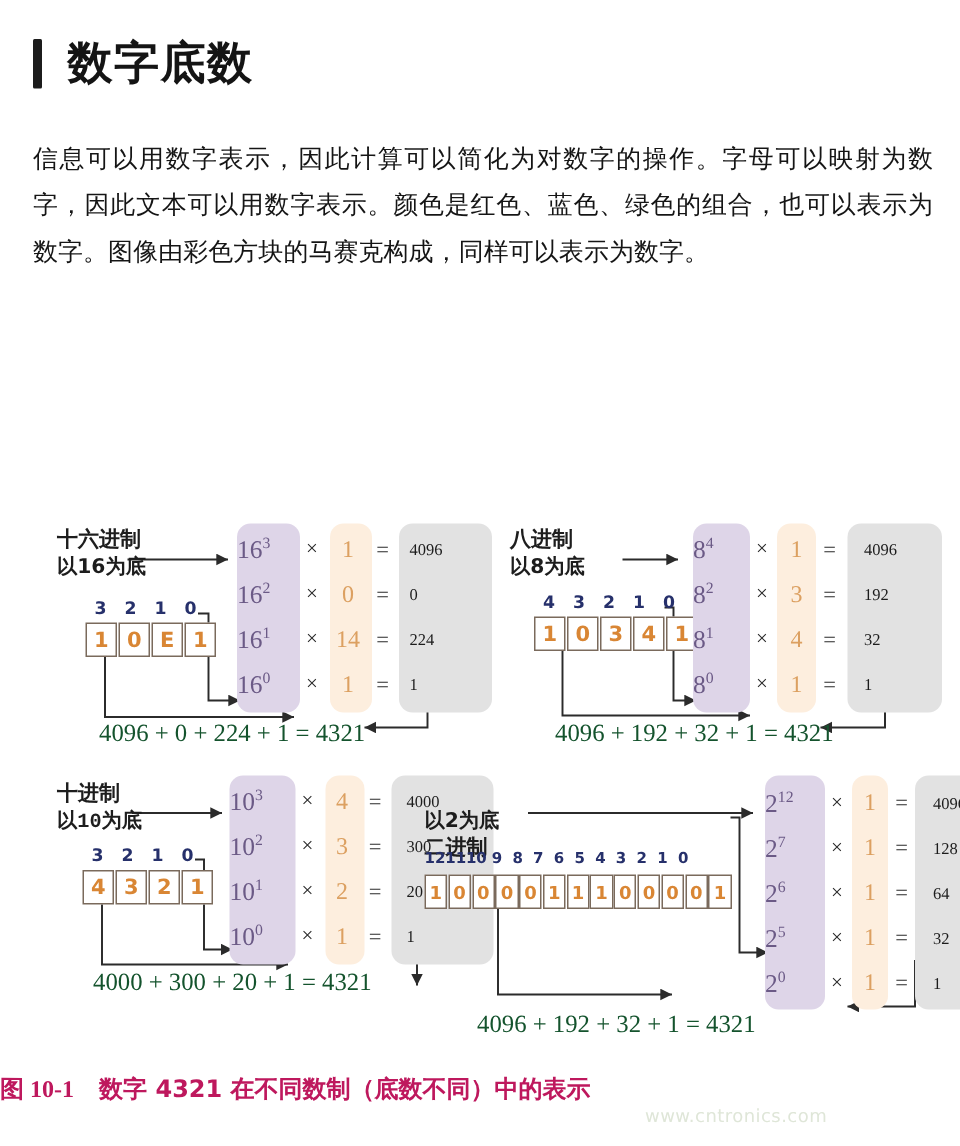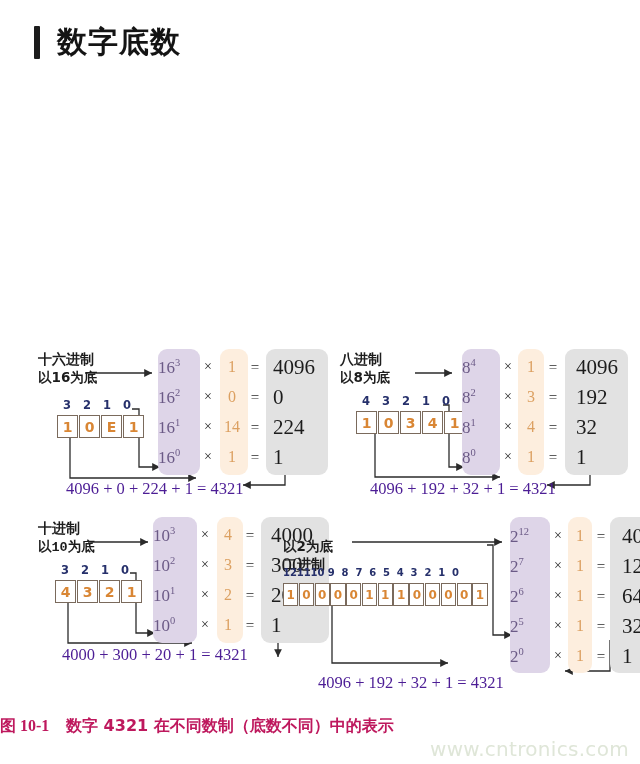--- a/index.html
+++ b/index.html
@@ -9,21 +9,21 @@
     font-family:"Liberation Serif","DejaVu Serif",serif;
     color:#1a1a1a;
     position:relative;
     overflow:hidden;
   }
   .page{position:relative;width:640px;height:764px;}
 
   
   .heading{
     position:absolute; left:22px; top:22px;
-    display:flex; align-items:center; gap:17px;margin-left:12px;
+    display:flex; align-items:center; gap:17px;
   }
   .heading-bar{
     width:6px; height:33px; background:#1c1c1c; border-radius:1px;
   }
   .heading-text{
     font-family:"DejaVu Sans","Liberation Sans",sans-serif;
     font-weight:bold; font-size:30px; letter-spacing:1px; color:#141414;
   }
 
   
@@ -77,56 +77,57 @@
 
   .eqrow{position:relative; display:flex; align-items:center; height:30px;}
   .c-pow{width:40px; text-align:left; color:#6b5a86;
     font-size:17px; font-family:"Liberation Serif",serif;}
   .c-pow sup{font-size:10.5px;}
   .c-times{width:20px; text-align:center; color:#2a2a2a; font-size:14px;}
   .c-mul{width:28px; text-align:center; color:#dca061; font-size:16px;
     font-family:"Liberation Serif",serif;}
   .c-eq{width:18px; text-align:center; color:#2a2a2a; font-size:15px;}
   .c-res{width:52px; text-align:left; padding-left:9px; color:#1c1c1c;
-    font-size:21px; font-family:"Liberation Serif",serif;}
+    font-size:11px; font-family:"Liberation Serif",serif;}
 
   
   .sumline{
     position:absolute; white-space:nowrap;
-    font-family:"Liberation Serif",serif; font-size:16.5px; color:#4c1d95;
+    font-family:"Liberation Serif",serif; font-size:16.5px; color:#14532d;
   }
 
   
   .wires{position:absolute; left:0; top:0; width:640px; height:360px;
          pointer-events:none;}
 
   
   .caption{
     position:absolute; left:0; top:716px; width:640px; text-align:left;
     font-family:"DejaVu Sans","Liberation Sans",sans-serif;
     font-weight:bold; font-size:16px; color:#be185d;
   }
   .caption .num{font-family:"Liberation Serif",serif;}
 
   .watermark{
     position:absolute; left:430px; top:737px;
     font-family:"DejaVu Sans","Liberation Sans",sans-serif;
-    font-size:20px; color:#dfe6d8; letter-spacing:0.3px;
+    font-size:12px; color:#dfe6d8; letter-spacing:0.3px;
   }
 </style>
 </head>
 <body>
 
 <div class="page">
 
   <div class="heading">
     <div class="heading-bar"></div>
     <div class="heading-text">数字底数</div>
   </div>
 
+  <div class="para" id="para1">信息可以用数字表示，因此计算可以简化为对数字的操作。字母可以映射为数字，因此文本可以用数字表示。颜色是红色、蓝色、绿色的组合，也可以表示为数字。图像由彩色方块的马赛克构成，同样可以表示为数字。</div>
 
 
   <div class="figure">
 
     <svg class="wires" viewBox="0 0 640 360" xmlns="http://www.w3.org/2000/svg">
       <defs>
         <marker id="ah" markerWidth="7" markerHeight="7" refX="6" refY="3" orient="auto">
           <path d="M0,0 L6,3 L0,6 z" fill="#2b2b2b"></path>
         </marker>
       </defs>

